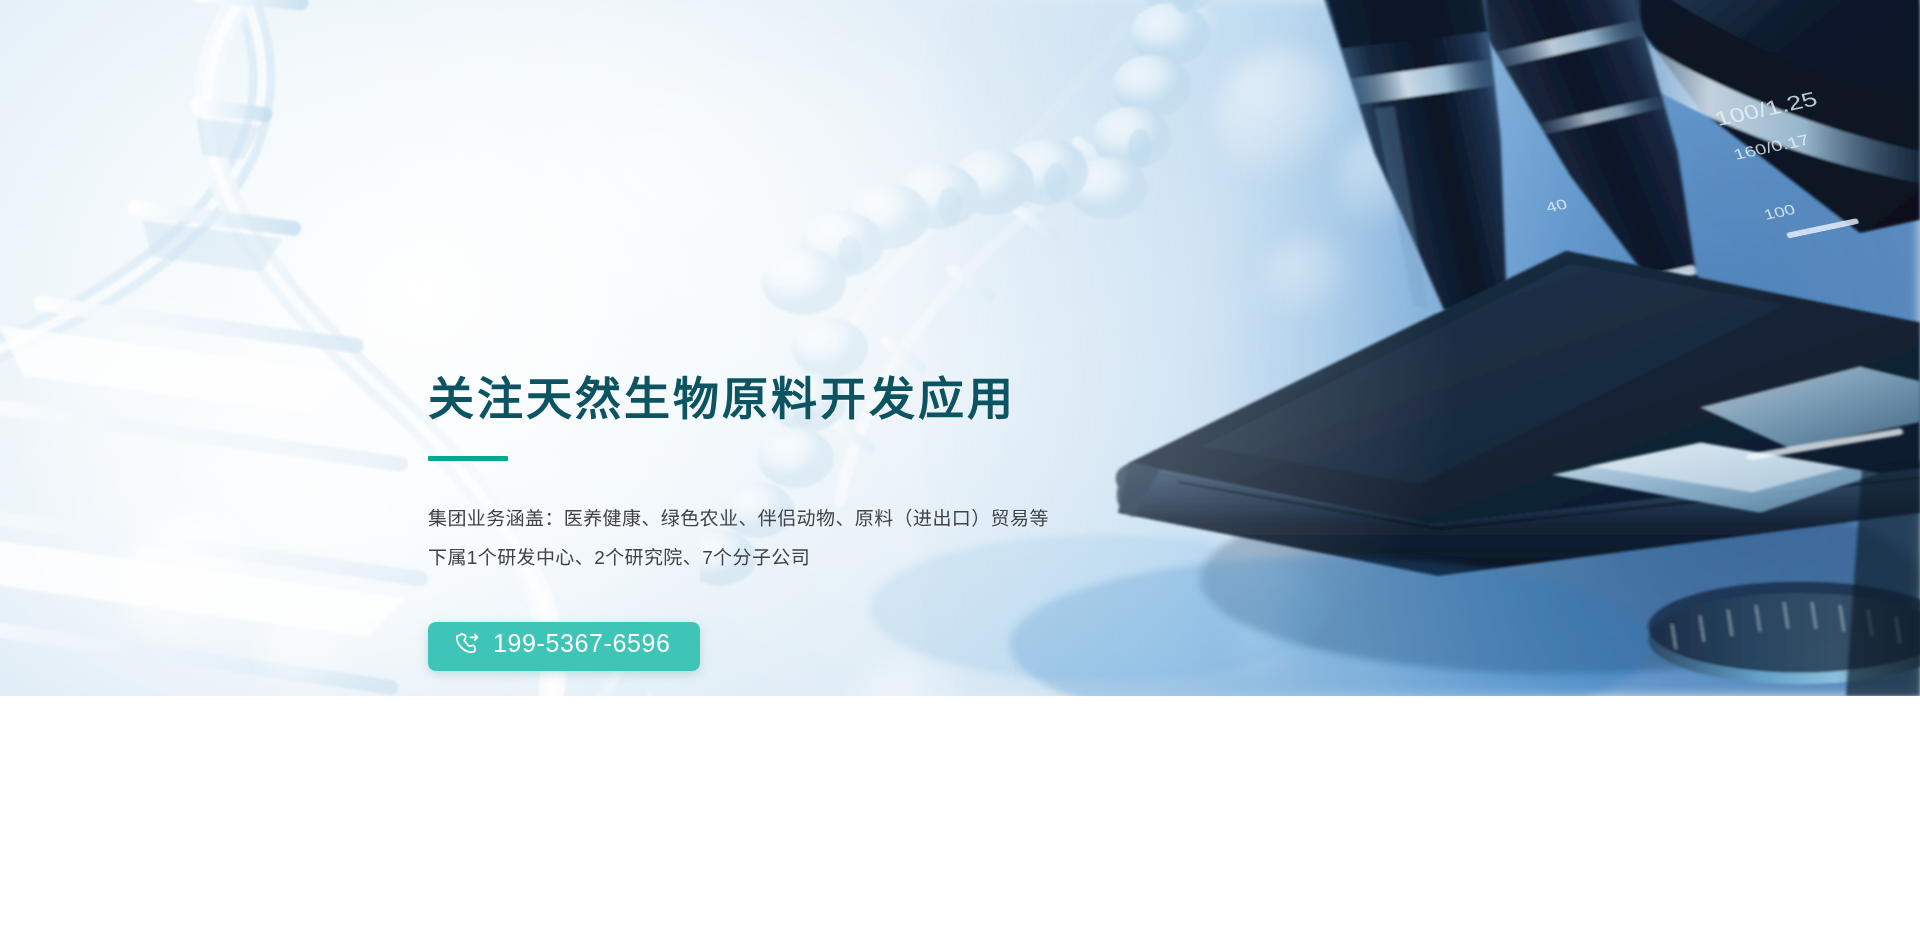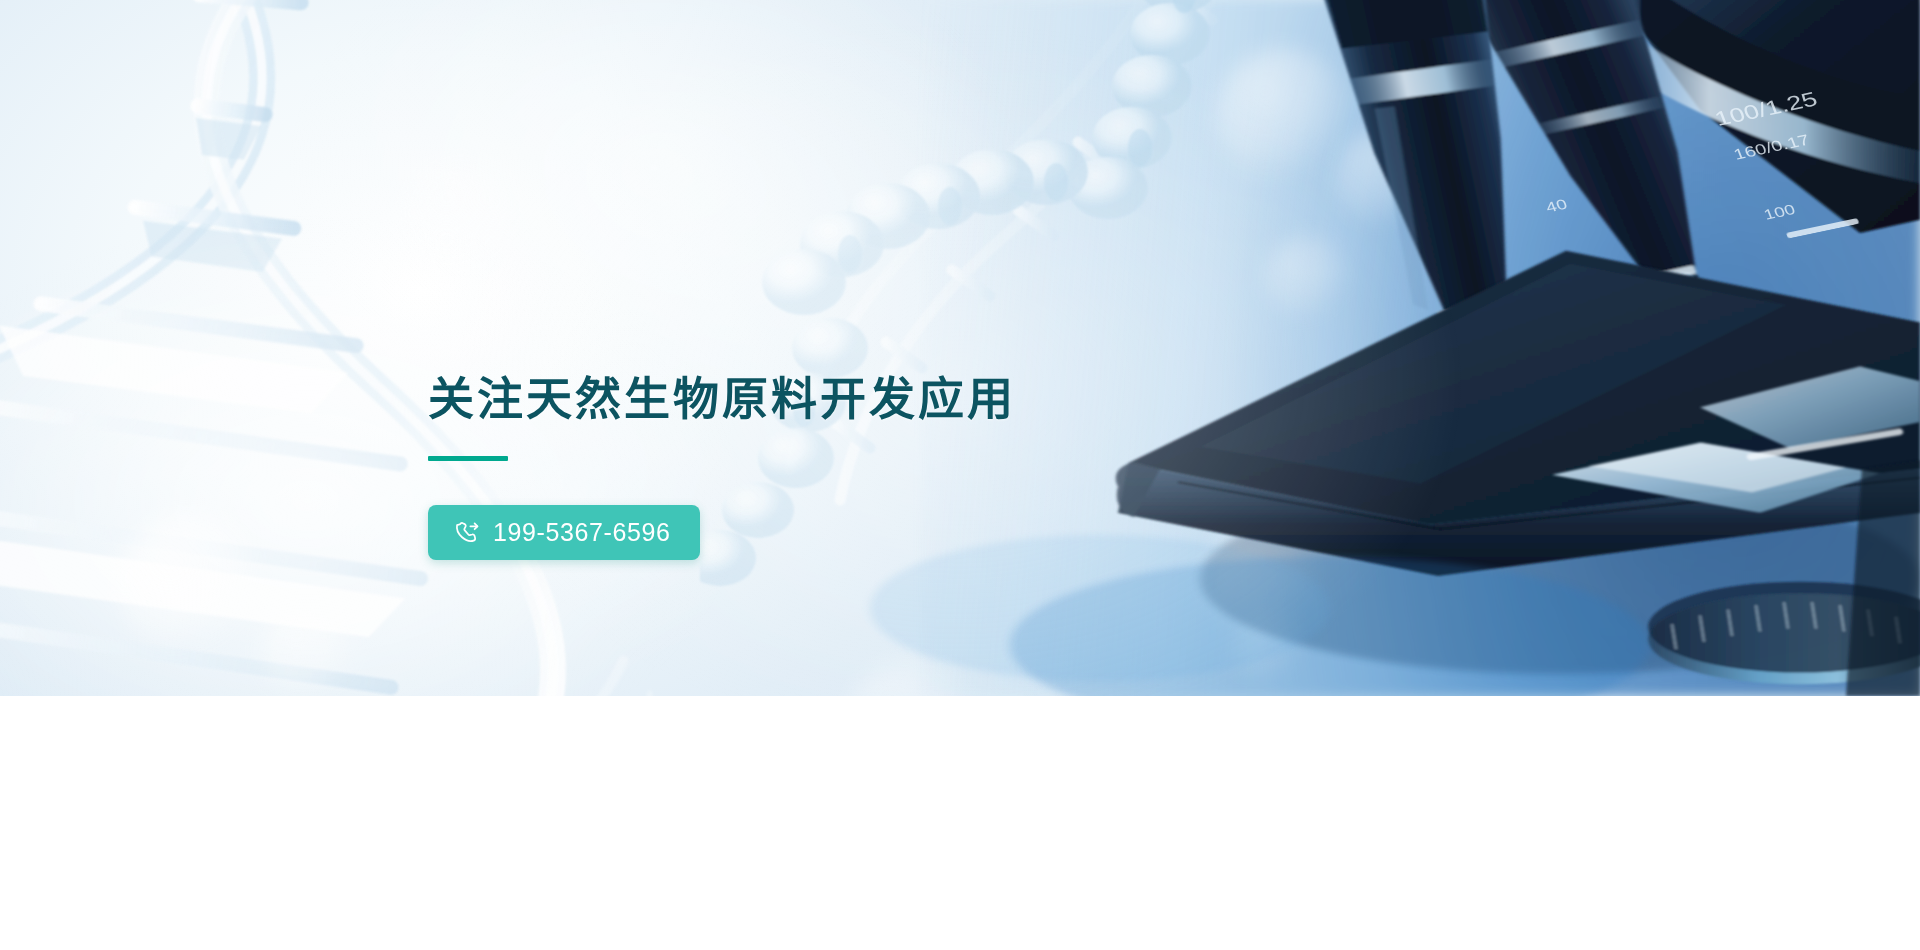--- a/index.html
+++ b/index.html
@@ -134,21 +134,21 @@
     letter-spacing:.4px;
     text-shadow:0 1px 1px rgba(255,255,255,.5);
   }
   .subtitle .line { display:block; white-space:nowrap; }
 
   .cta {
     display:inline-flex;
     align-items:center;
     gap:13px;
     margin-top:44px;
-    padding:14px 30px 14px 25px;
+    padding:8px 30px 14px 25px;
     background:#3fc5b7;
     border:none;
     border-radius:8px;
     cursor:pointer;
     box-shadow:0 3px 10px rgba(40,150,140,.26);
   }
   .cta-icon { width:27px; height:27px; display:block; flex:none; }
   .cta-num {
     font-size:25px;
     font-weight:400;
@@ -484,20 +484,24 @@
   </div>
 
   <div class="haze"></div>
 
   <div class="content">
 
     <h1 class="headline">关注天然生物原料开发应用</h1>
 
     <div class="rule"></div>
 
+    <div class="subtitle">
+      <span class="line">集团业务涵盖：医养健康、绿色农业、伴侣动物、原料（进出口）贸易等</span>
+      <span class="line">下属1个研发中心、2个研究院、7个分子公司</span>
+    </div>
 
     <button class="cta">
       <span class="cta-icon-wrap">
         <svg class="cta-icon" viewBox="0 0 28 28" fill="none" xmlns="http://www.w3.org/2000/svg">
           <path d="M4.2 6.4 C3.4 10.8 5.6 15.6 9.4 18.9 C13.2 22.2 17.8 23.6 21.4 22.4 C22.6 22 23.2 20.8 22.9 19.6 L22.4 17.6 C22.1 16.5 21 15.8 19.9 16.1 L17.4 16.7 C16.9 16.8 16.4 16.7 16.1 16.3 L12.0 11.6 C11.7 11.2 11.6 10.7 11.8 10.3 L13.0 8.0 C13.5 7.0 13.1 5.8 12.1 5.3 L10.3 4.4 C9.2 3.8 7.9 4.3 7.4 5.4 Z" stroke="#ffffff" stroke-width="1.8" stroke-linejoin="round"></path>
           <path d="M18.0 7.6 H25.2" stroke="#ffffff" stroke-width="1.8" stroke-linecap="round"></path>
           <path d="M22.4 4.6 L25.4 7.6 L22.4 10.6" stroke="#ffffff" stroke-width="1.8" stroke-linecap="round" stroke-linejoin="round"></path>
         </svg>
       </span>
       <span class="cta-num">199-5367-6596</span>

